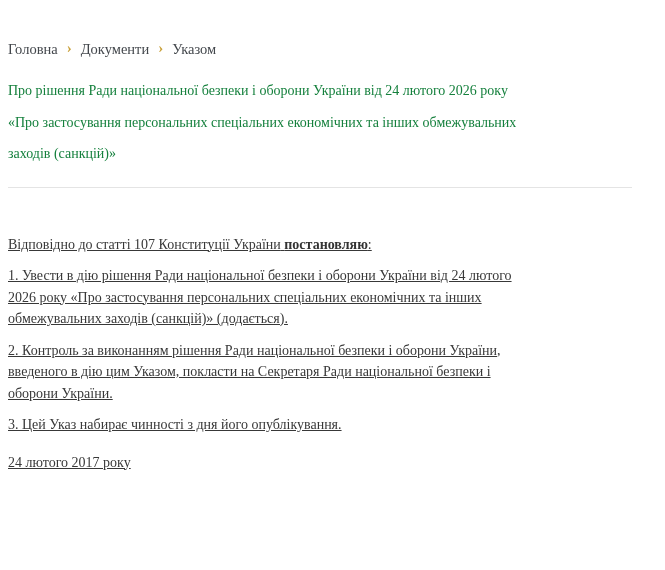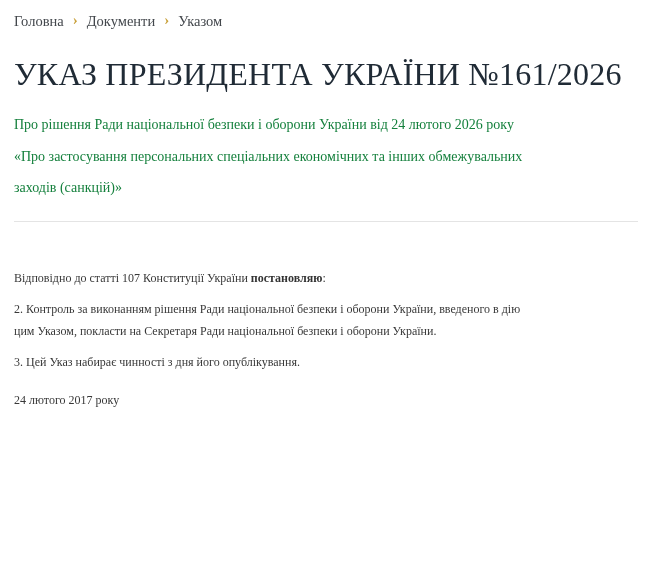--- a/index.html
+++ b/index.html
@@ -6,22 +6,23 @@
   html, body { margin: 0; padding: 0; }
   body {
     width: 665px;
     height: 570px;
     background: #ffffff;
     font-family: "Liberation Serif", "DejaVu Serif", serif;
     color: #383838;
     overflow: hidden;
   }
   .page {
-    padding: 12px 21px 0 14px;
+    padding: 12px 21px 0 8px;
     width: 553px;
+    margin-top: 28px;
   }
   
   .breadcrumb {
     display: flex;
     align-items: center;
     gap: 9px;
     font-size: 14.5px;
     line-height: 19px;
     color: #43474c;
   }
@@ -59,22 +60,23 @@
   
   hr.divider {
     margin: 17px 0 0 0;
     border: none;
     border-top: 1px solid #e4e4e4;
     width: 624px;
   }
   
   .decree-body {
     max-width: 622px;
-    font-size: 12px;
+    font-size: 14px;
     line-height: 21.5px;
+    text-decoration: underline;
   }
   .decree-body p {
     margin: 0 0 10px 0;
     color: #383838;
   }
   .decree-body p.intro { margin-top: 46px; }
   .decree-body strong { font-weight: bold; color: #333333; }
   .decree-body p.signature { font-weight: bold; color: #333333; }
   .decree-body p.decree-date { margin-top: 16px; }
 </style>
@@ -84,30 +86,30 @@
 <div class="page">
 
   <nav class="breadcrumb">
     <a href="#">Головна</a>
     <span class="sep">›</span>
     <a href="#">Документи</a>
     <span class="sep">›</span>
     <a href="#">Указом</a>
   </nav>
 
-  <h1 class="decree-title">УКАЗ ПРЕЗИДЕНТА УКРАЇНИ №161/2026</h1>
 
   <h2 class="decree-subtitle">Про рішення Ради національної безпеки і оборони України від 24 лютого 2026 року «Про застосування персональних спеціальних економічних та інших обмежувальних заходів (санкцій)»</h2>
 
   <hr class="divider">
 
   <div class="decree-body">
     <p class="intro"><span>Відповідно до статті 107 Конституції України</span>
       <strong>постановляю</strong><span>:</span></p>
 
+    <p>1. Увести в дію рішення Ради національної безпеки і оборони України від 24 лютого 2026 року «Про застосування персональних спеціальних економічних та інших обмежувальних заходів (санкцій)» (додається).</p>
 
     <p>2. Контроль за виконанням рішення Ради національної безпеки і оборони України, введеного в дію цим Указом, покласти на Секретаря Ради національної безпеки і оборони України.</p>
 
     <p>3. Цей Указ набирає чинності з дня його опублікування.</p>
 
 
     <p class="decree-date">24 лютого 2017 року</p>
   </div>
 
 </div>

